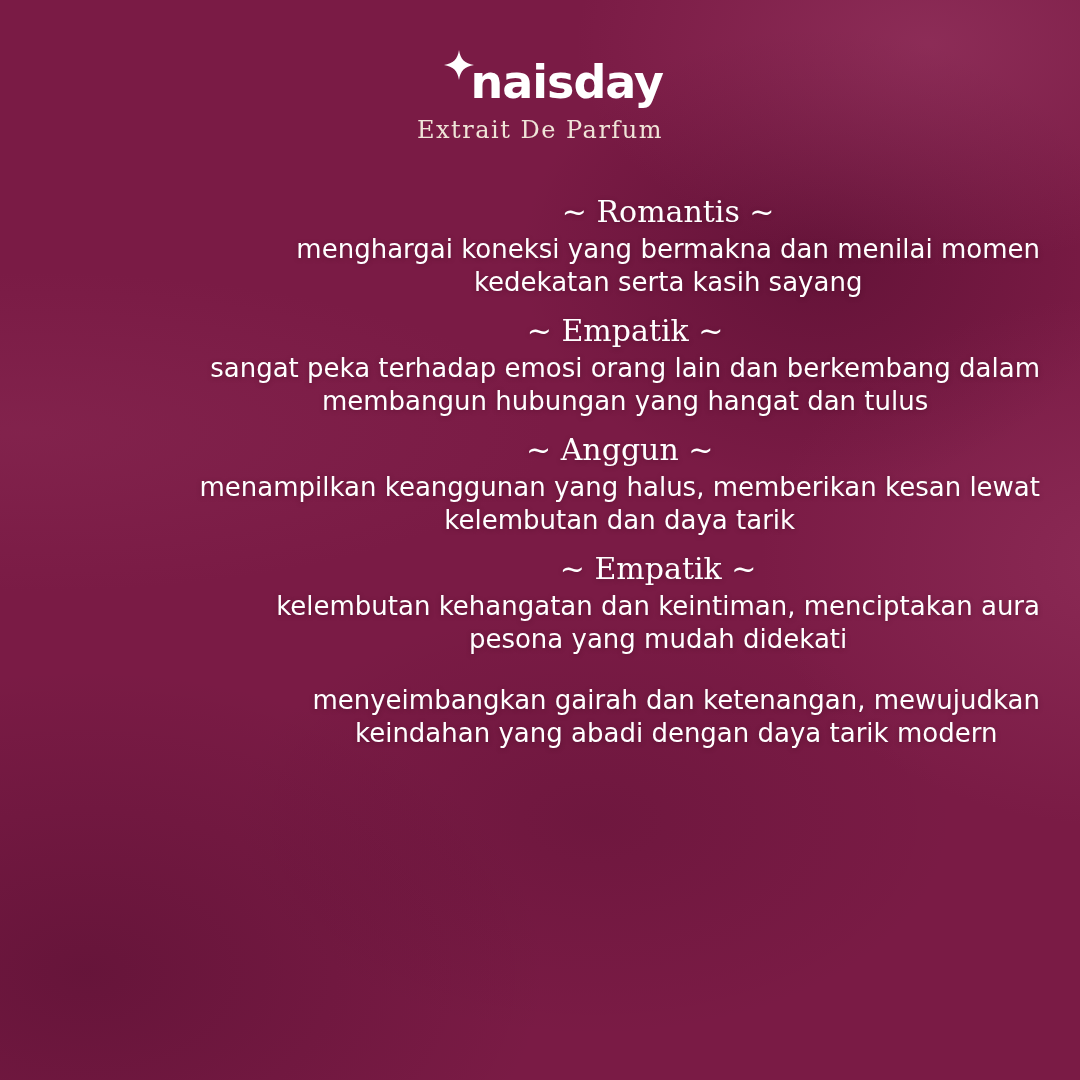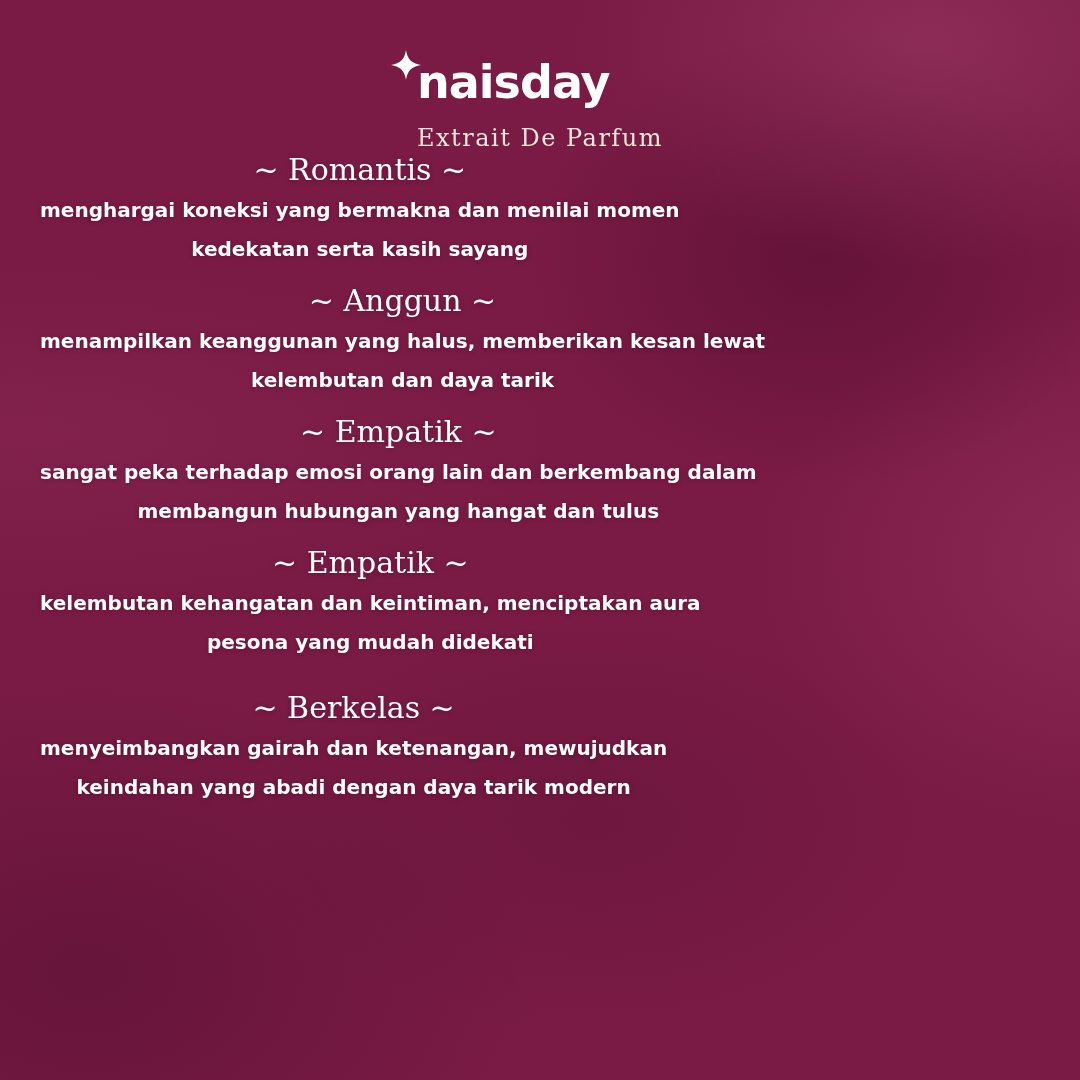--- a/index.html
+++ b/index.html
@@ -22,55 +22,55 @@
       radial-gradient(ellipse 760px 230px at 2% 40%,  rgba(158,60,102,0.22), transparent 70%),
       radial-gradient(ellipse 640px 420px at 8% 90%,  rgba(52,4,30,0.28),   transparent 72%),
       radial-gradient(ellipse 500px 300px at 55% 76%, rgba(60,6,34,0.18),   transparent 72%);
   }
   .canvas{
     width:1080px; height:1080px;
     display:flex; flex-direction:column; align-items:center;
     padding-top:58px;
   }
   
-  .brand{ text-align:left; }
+  .brand{ text-align:right; }
   .brand-row{ position:relative; display:inline-block; }
   .sparkle{
     position:absolute; left:-26px; top:-8px; width:30px; height:30px;
   }
   .brand-name{
     font-size:46px; font-weight:700; letter-spacing:-1px; line-height:1.05;
     color:var(--text);
   }
   .brand-tagline{
-    margin-top:18px;
+    margin-top:10px;
     font-family:"DejaVu Serif", serif;
     font-size:24px; letter-spacing:1.5px;
     color:var(--tagline);
   }
   
   .traits{
-    display:flex; flex-direction:column; align-items:flex-start;
+    margin-top:50px;
+    display:flex; flex-direction:column; align-items:flex-end;
     width:1000px;
   }
   .trait{ text-align:center; margin-bottom:14px; }
   .trait-title{
     font-family:"DejaVu Serif", serif;
     font-weight:400;
     font-size:30px; line-height:36px;
     margin-bottom:3px;
     color:var(--text);
     text-shadow:0 1px 5px rgba(60,0,30,0.35);
   }
   .trait-desc{
-    font-size:20px; line-height:39px;
+    font-size:26px; line-height:33px;
     white-space:pre-line;
     color:var(--text);
     text-shadow:0 1px 5px rgba(60,0,30,0.35);
-    font-weight:bold;
   }
 </style>
 </head>
 <body>
 
 <div class="canvas">
 
   <div class="brand">
     <div class="brand-row">
       <span class="sparkle">
@@ -85,41 +85,40 @@
 
   <div class="traits">
 
     <div class="trait">
       <div class="trait-title">~ Romantis ~</div>
       <div class="trait-desc">menghargai koneksi yang bermakna dan menilai momen
 kedekatan serta kasih sayang</div>
     </div>
 
     <div class="trait">
+      <div class="trait-title">~ Empatik ~</div>
+      <div class="trait-desc">sangat peka terhadap emosi orang lain dan berkembang dalam
+membangun hubungan yang hangat dan tulus</div>
+    </div>
+
+    <div class="trait">
       <div class="trait-title">~ Anggun ~</div>
       <div class="trait-desc">menampilkan keanggunan yang halus, memberikan kesan lewat
 kelembutan dan daya tarik</div>
-    </div>
-
-    <div class="trait">
-      <div class="trait-title">~ Empatik ~</div>
-      <div class="trait-desc">sangat peka terhadap emosi orang lain dan berkembang dalam
-membangun hubungan yang hangat dan tulus</div>
     </div>
 
     <div class="trait">
       <div class="trait-title">~ Empatik ~</div>
       <div class="trait-desc">kelembutan kehangatan dan keintiman, menciptakan aura
 pesona yang mudah didekati</div>
     </div>
 
 
     <div class="trait">
     </div>
 
     <div class="trait">
-      <div class="trait-title">~ Berkelas ~</div>
       <div class="trait-desc">menyeimbangkan gairah dan ketenangan, mewujudkan
 keindahan yang abadi dengan daya tarik modern</div>
     </div>
 
   </div>
 </div>
 
 </body></html>

